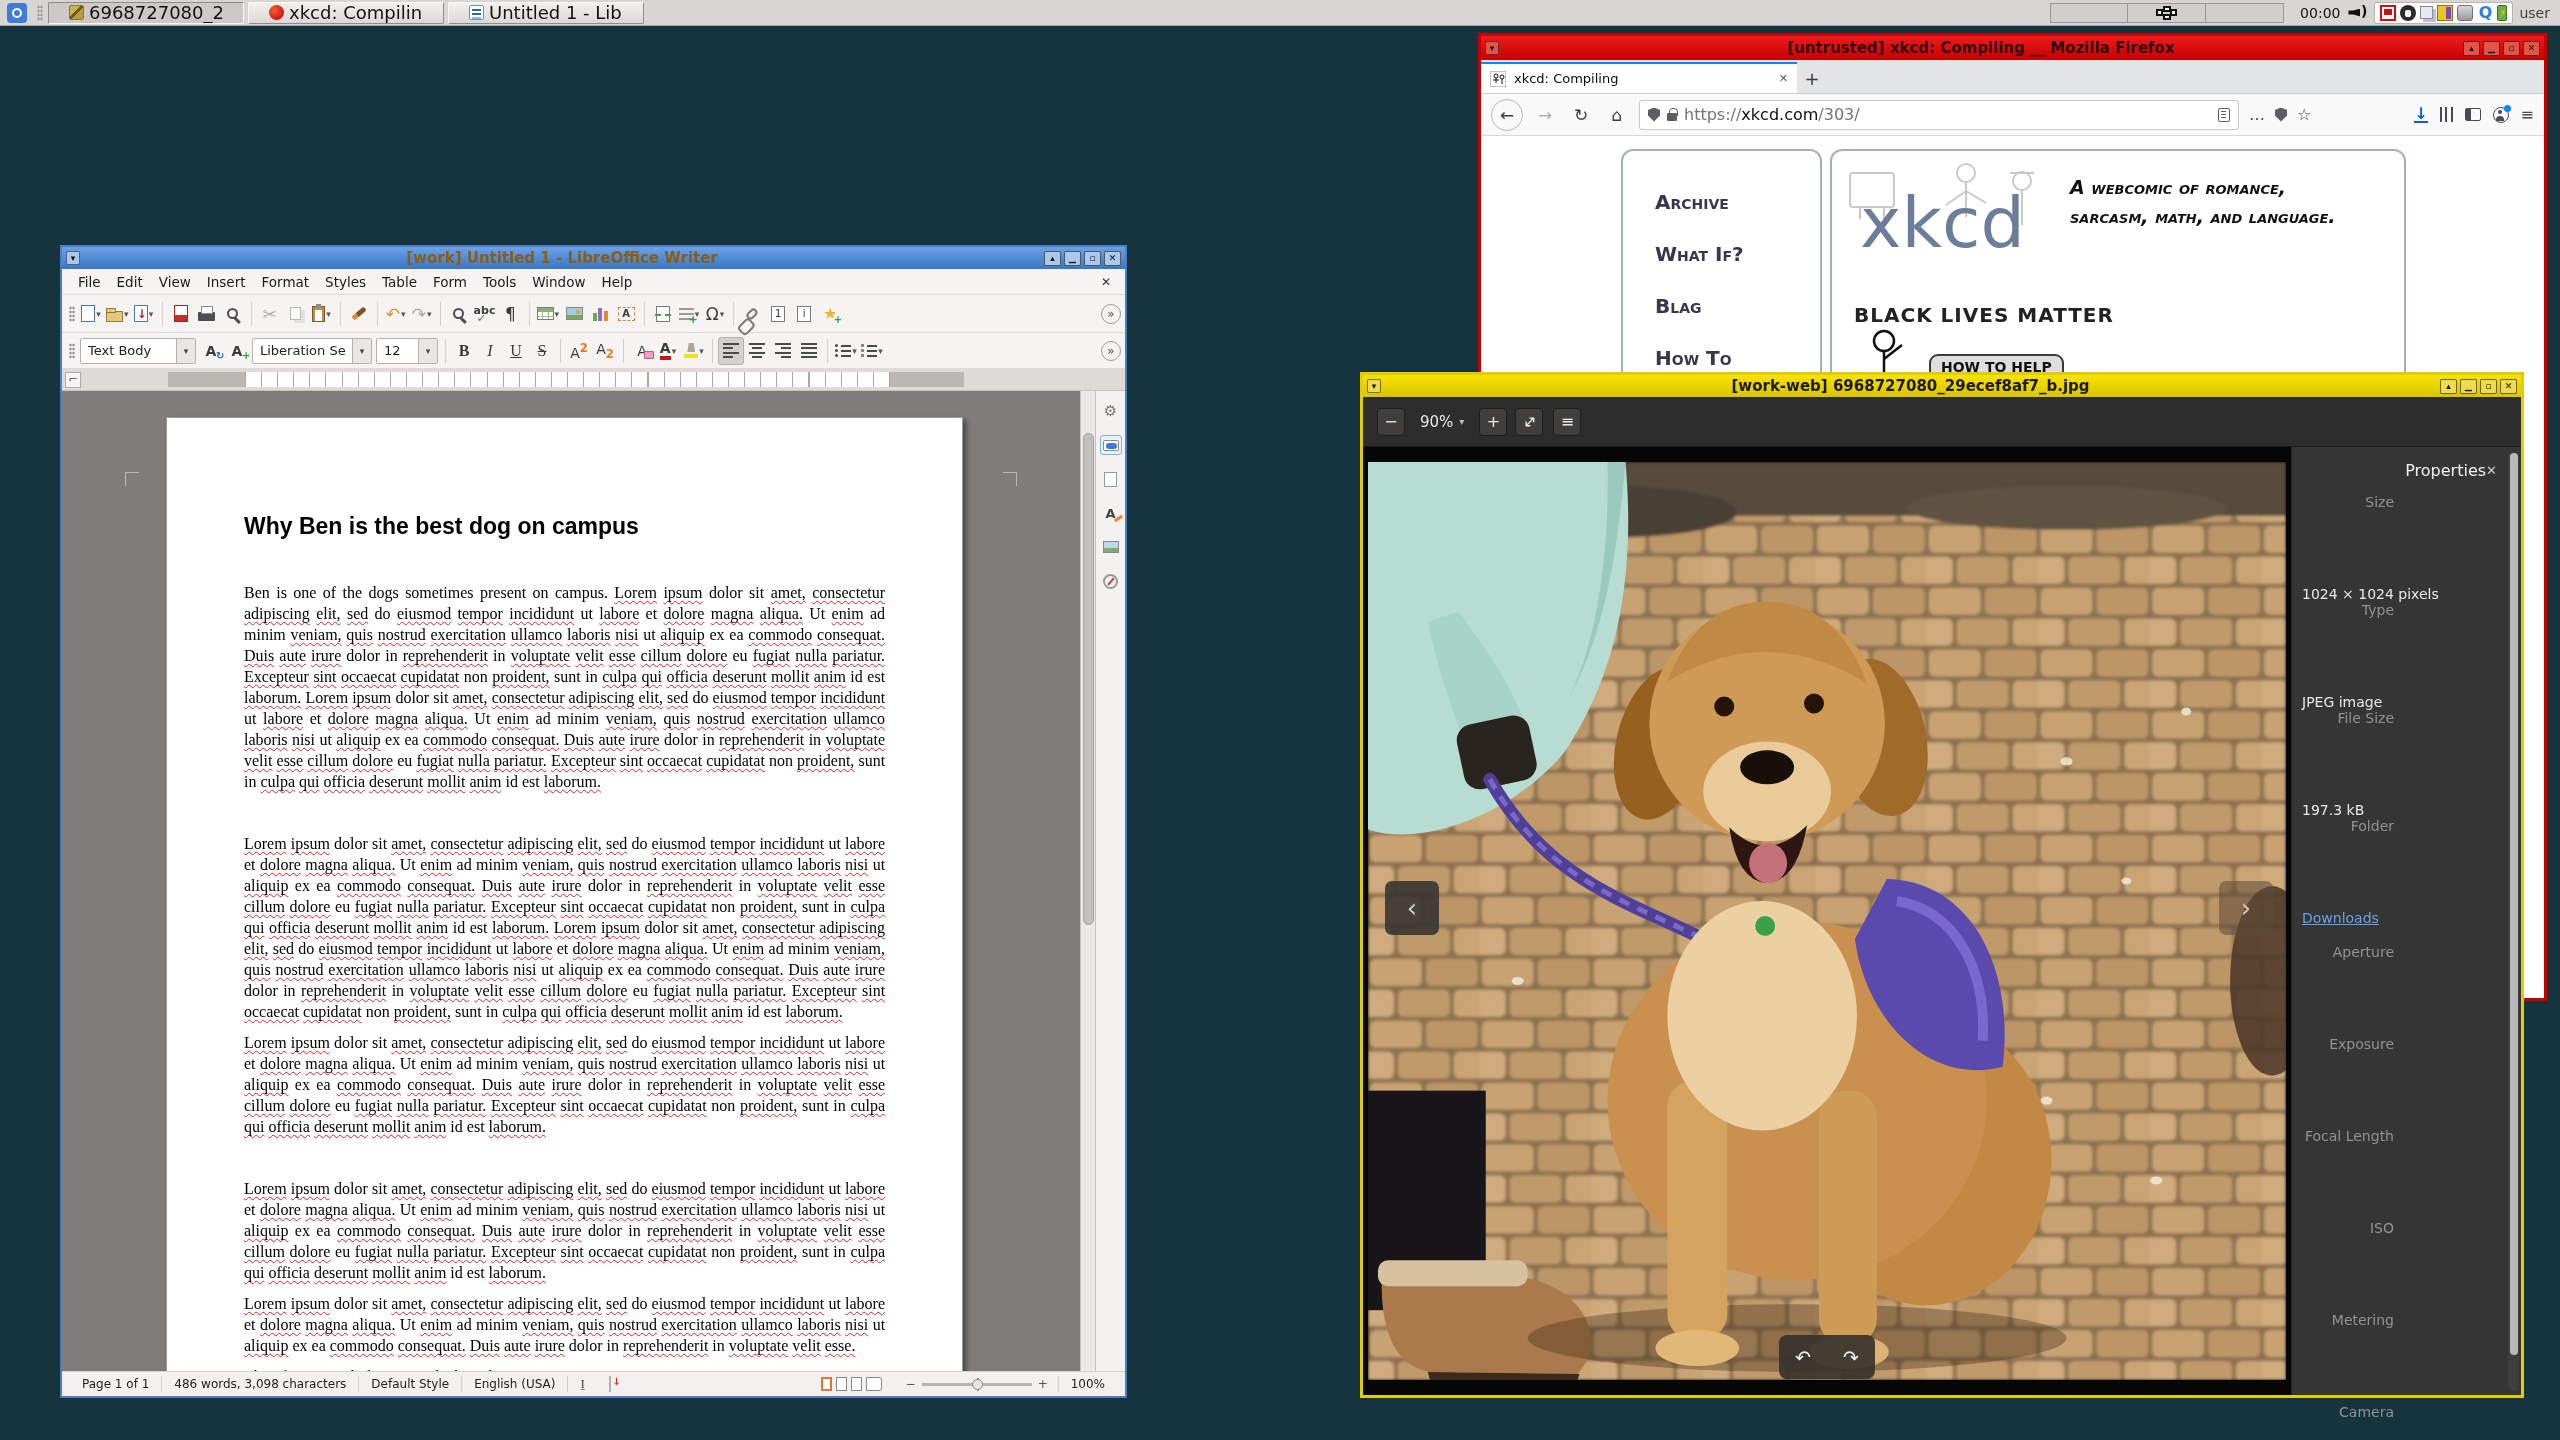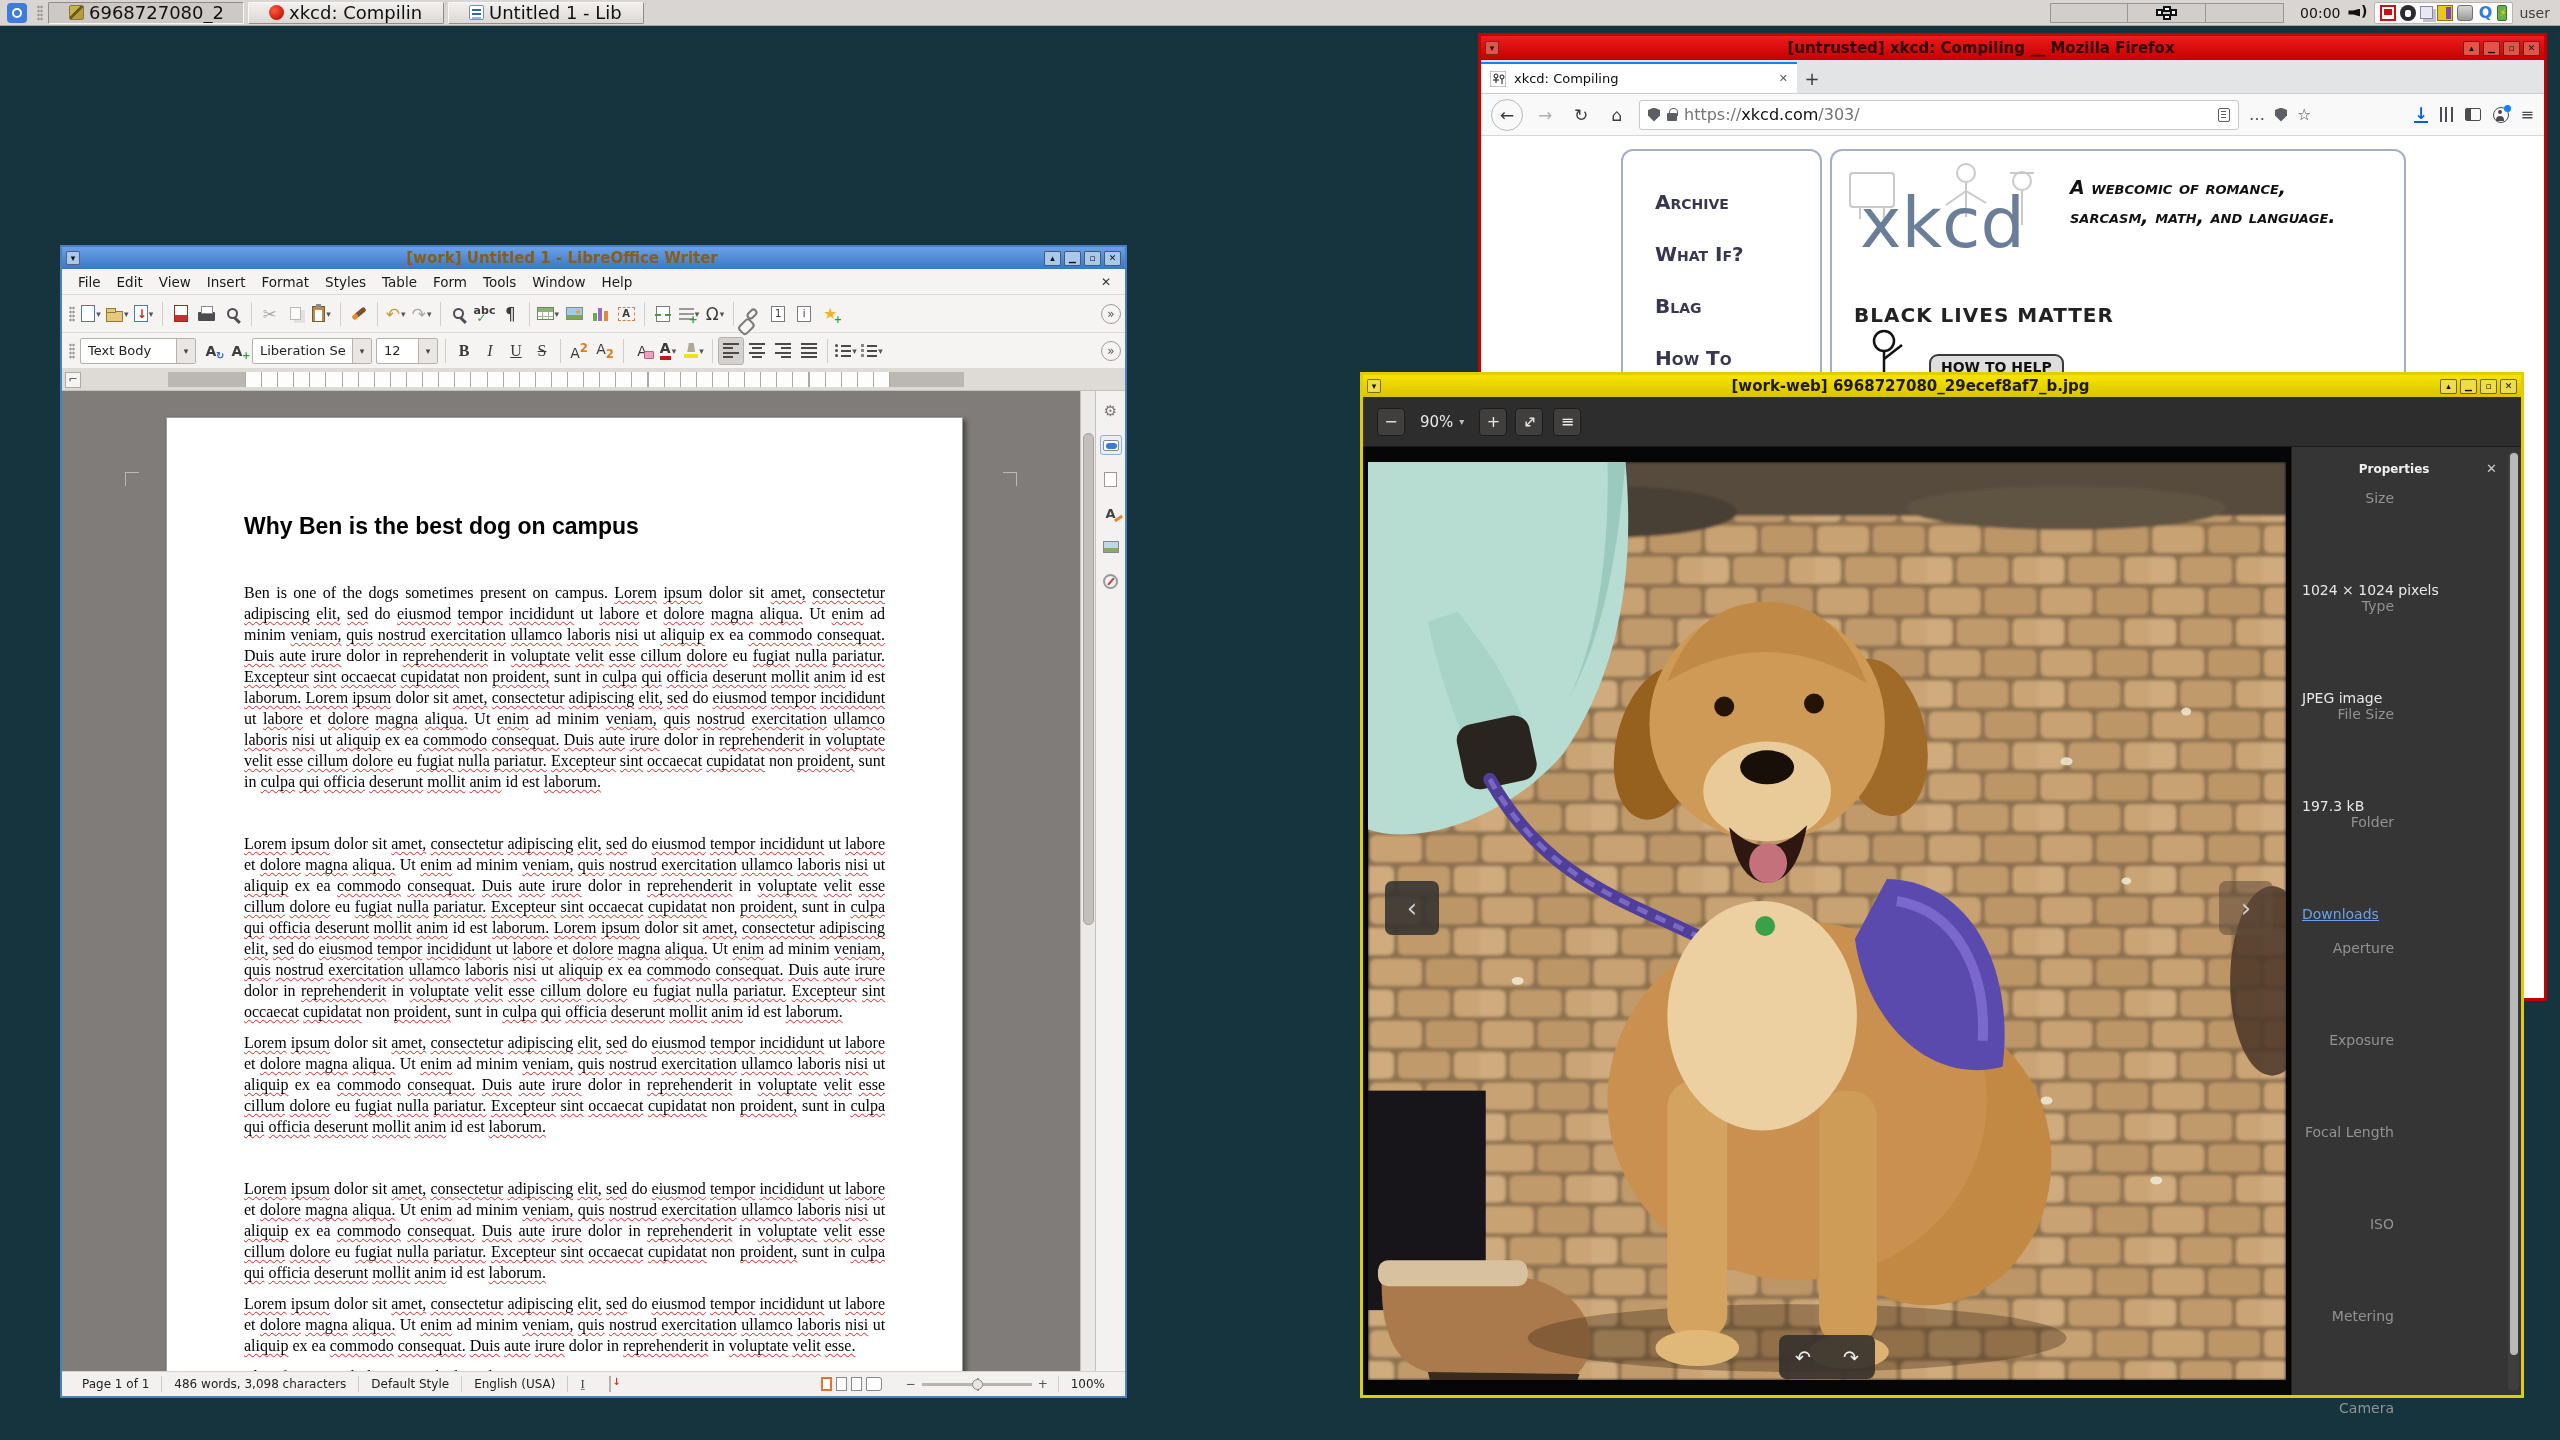--- a/index.html
+++ b/index.html
@@ -123,21 +123,21 @@
   .photo-area { flex:1; background:#060606; position:relative; display:flex; align-items:center; justify-content:center; overflow:hidden; }
   .nav-overlay { position:absolute; width:54px; height:54px; background:rgba(52,50,48,.88); border-radius:7px; color:#cfcfcf;
     font-size:26px; display:flex; align-items:center; justify-content:center; top:calc(50% - 40px); }
   .nav-prev { left:22px; }
   .nav-next { right:18px; background:rgba(95,75,58,.55); }
   .rotate-bar { position:absolute; left:calc(50% - 48px); bottom:16px; width:96px; height:44px; background:rgba(55,50,44,.92); border-radius:8px;
     display:flex; align-items:center; justify-content:space-around; }
   .rot-btn { color:#eee; font-size:19px; }
   .props-panel { flex:0 0 230px; background:#353535; border-left:1px solid #222; position:relative; padding:14px 24px 0 10px; }
   .props-head { display:flex; align-items:center; margin-bottom:14px; }
-  .props-title { flex:1; text-align:center; color:#f0f0f0; font-weight:bold; font-size:12px; }
+  .props-title { flex:1; text-align:right; color:#f0f0f0; font-weight:normal; font-size:16px; }
   .props-close { color:#cdcdcd; font-size:13px; }
   .props-group { margin-bottom:18px; }
   .prow { display:flex; min-height:22px; align-items:baseline;flex-direction:column; }
   .plabel { width:92px; text-align:right; margin-right:9px; color:#929292; font-size:14px; flex:0 0 92px; }
   .pvalue { color:#e8e8e8; font-size:14px; white-space:nowrap; }
   .pvalue.link { color:#6aa1e8; text-decoration:underline; }
   .props-scroll { position:absolute; right:2px; top:4px; bottom:4px; width:11px; background:#3e3e3e; border-radius:6px; }
   .props-thumb { position:absolute; left:1.5px; top:2px; width:8px; height:96%; background:#b9b9b9; border-radius:5px; }
 
   

